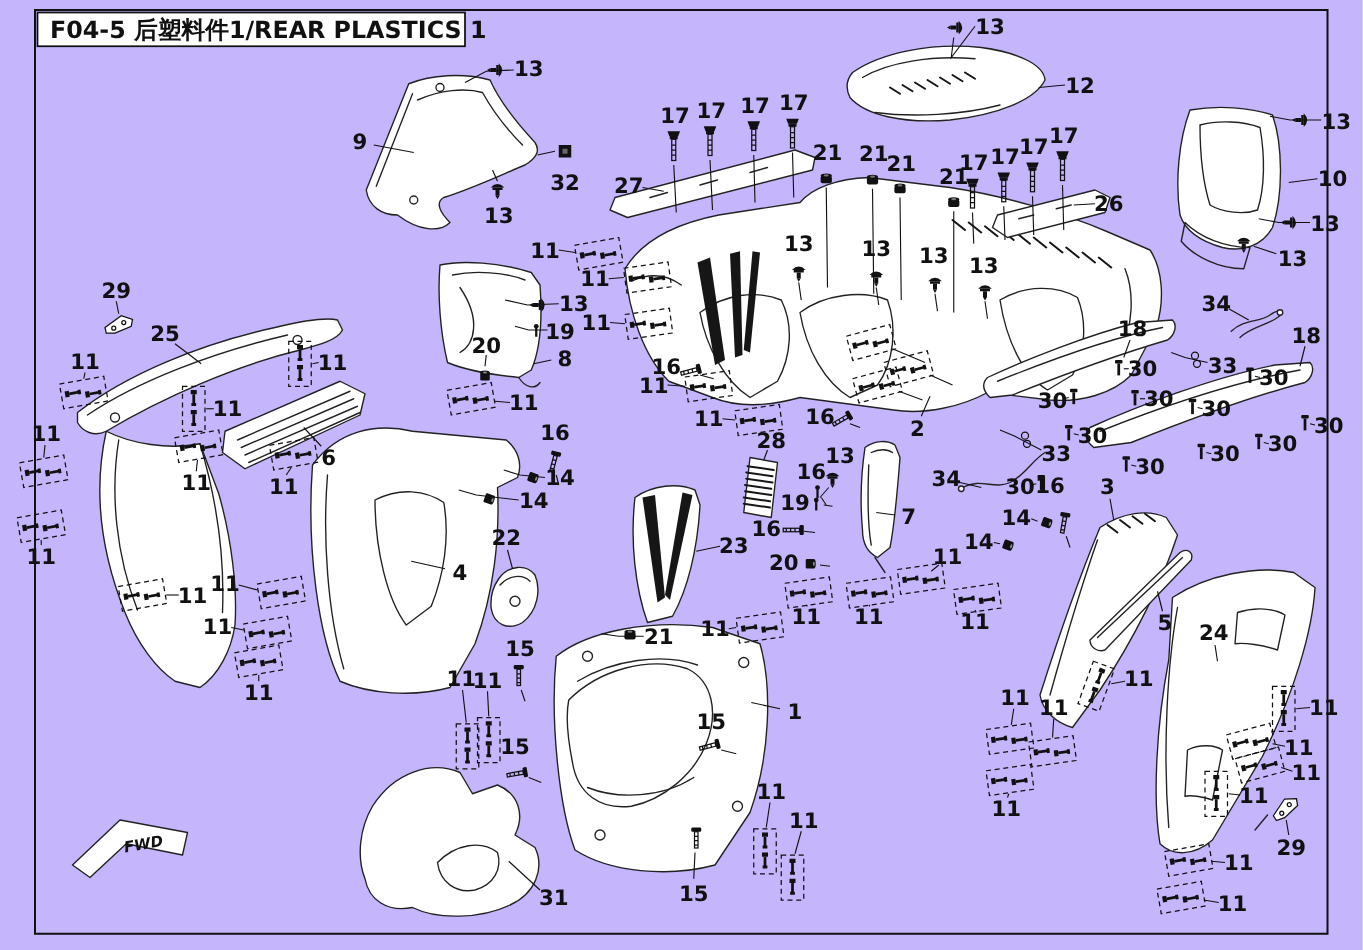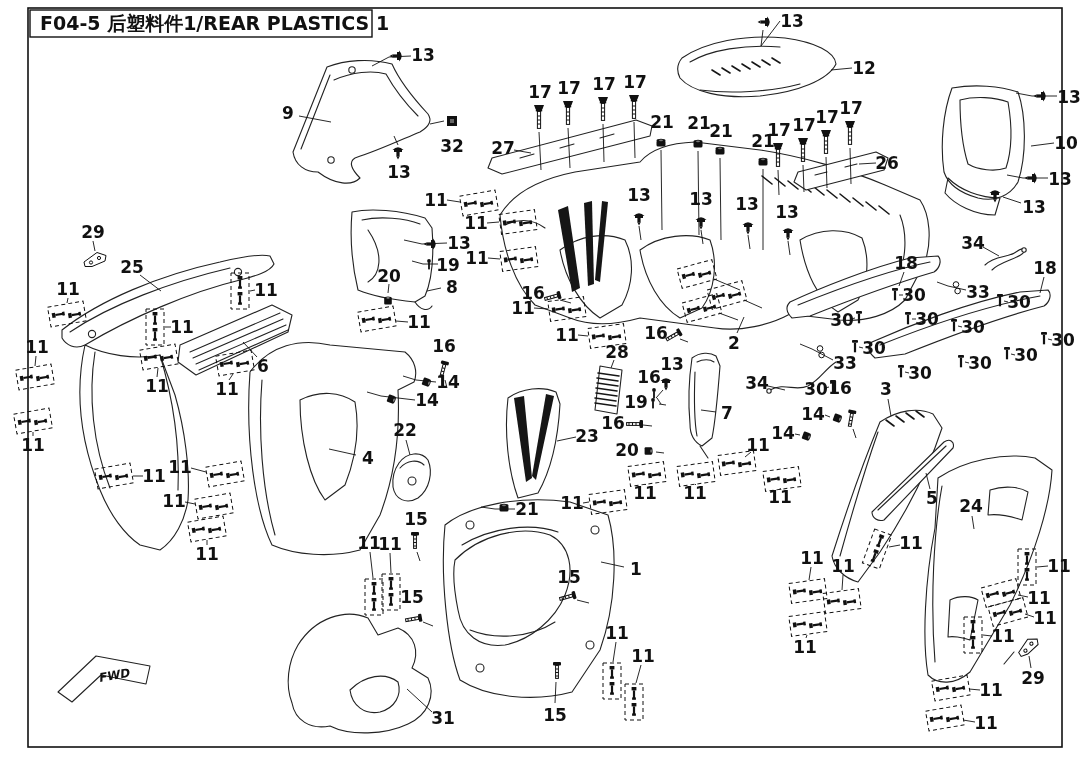--- a/index.html
+++ b/index.html
@@ -1,16 +1,16 @@
 <!DOCTYPE html>
 <html><head>
 <meta charset="utf-8">
 <style>
   html,body{margin:0;padding:0;background:#e8e8e8;}
-  .page{width:1090px;height:760px;background:#ffffff;position:relative;margin:0 auto;overflow:hidden;}
+  .page{width:1090px;height:760px;background:#c4b5fd;position:relative;margin:0 auto;overflow:hidden;}
   svg{position:absolute;left:0;top:0;}
   .frame{fill:none;stroke:#111;stroke-width:1.6;}
   .titlebox{fill:#fff;stroke:#111;stroke-width:1.4;}
   .title-text{font:bold 19px "DejaVu Sans", sans-serif;fill:#111;}
   .part path,.part line,.part polyline,.part ellipse,.part circle,.part rect{
     fill:#ffffff;stroke:#222;stroke-width:1.1;stroke-linejoin:round;stroke-linecap:round;}
   .part .detail{fill:none;}
   .part .dark{fill:#161616;stroke:none;}
   .part .hatch{fill:none;stroke:#161616;stroke-width:1.6;}
   .ld{fill:none;stroke:#111;stroke-width:0.9;}

